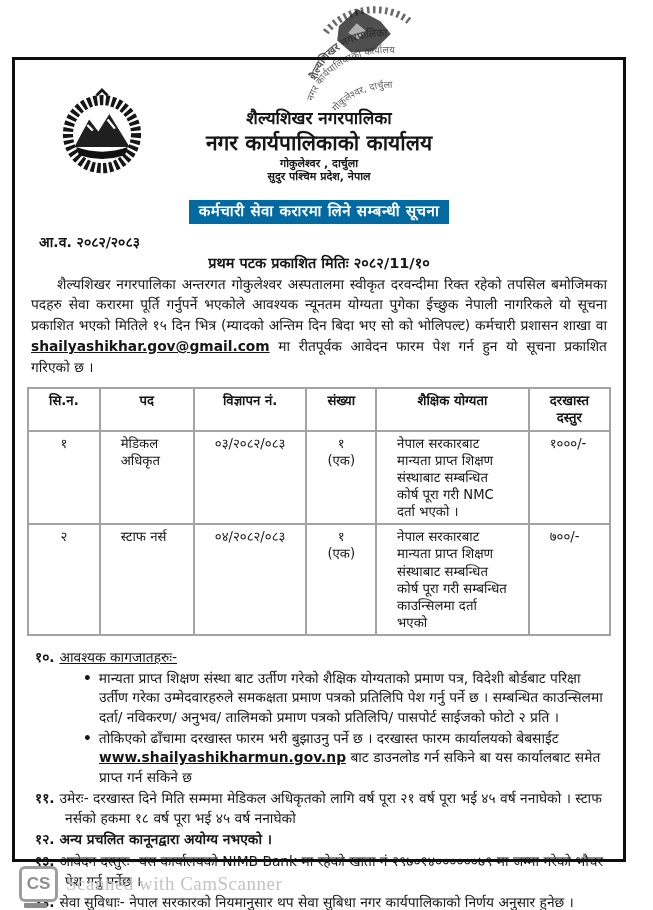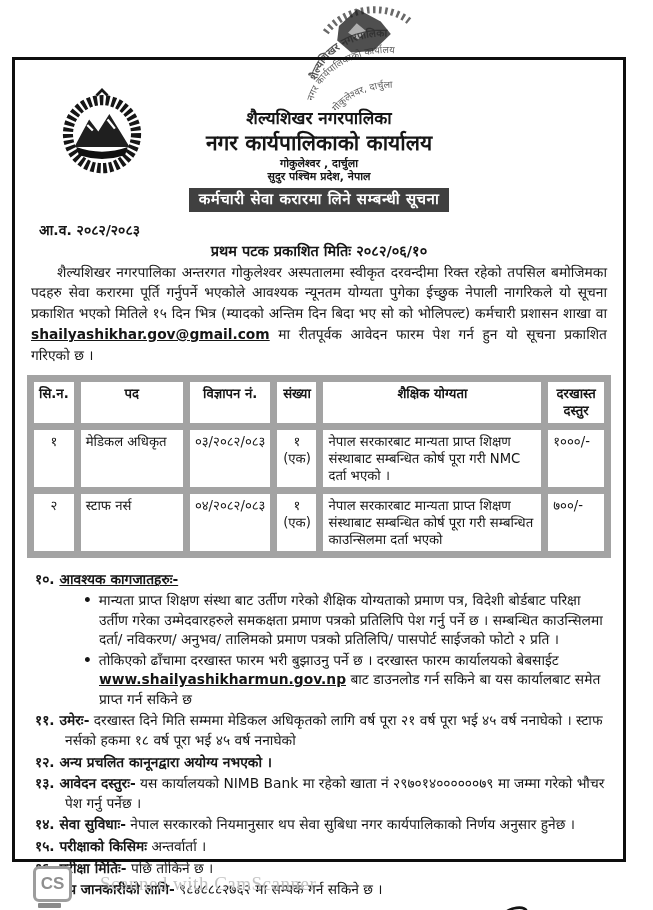--- a/index.html
+++ b/index.html
@@ -8,62 +8,62 @@
 
   
   .doc-frame{position:absolute;left:12px;top:57px;width:614px;height:805px;
              border:3px solid #0e0e0e;box-sizing:border-box;padding:0 12px;background:transparent;}
 
   
   .header-block{text-align:center;margin-top:48px;line-height:1.25;}
   .muni{font-size:17px;font-weight:bold;}
   .office{font-size:21px;font-weight:bold;margin-top:1px;}
   .addr{font-size:11px;font-weight:bold;}
-  .banner{display:inline-block;background:#404040;color:#fff;font-size:15px;font-weight:bold;
-          padding:2px 10px 3px;margin-top:4px;letter-spacing:.5px;}
+  .banner{display:inline-block;background:#0369a1;color:#fff;font-size:15px;font-weight:bold;
+          padding:2px 10px 3px;margin-top:16px;letter-spacing:.5px;}
 
   .fy-line{font-size:14px;font-weight:bold;margin:8px 0 0 12px;}
   .pub-line{text-align:center;font-size:14.5px;font-weight:bold;margin-top:1px;}
 
   .intro{font-size:13.8px;line-height:1.5;text-align:justify;margin:2px 4px 0;text-indent:26px;}
   .inline-link{font-weight:bold;text-decoration:underline;}
 
   
   table.vac{border-collapse:collapse;width:100%;margin-top:10px;font-size:13.2px;}
-  table.vac th,table.vac td{border:7px solid #a3a3a3;padding:3px 5px;vertical-align:top;line-height:1.3;}
+  table.vac th,table.vac td{border:2px solid #a3a3a3;padding:3px 20px;vertical-align:top;line-height:1.3;}
   table.vac th{font-weight:bold;text-align:center;}
   .c-sn{width:6%;text-align:center;}
   .c-post{width:20%;}
   .c-adv{width:13%;text-align:left;}
   .c-num{width:8%;text-align:center;}
   .c-qual{width:42%;}
   .c-fee{width:11%;}
 
   
   .items{margin:12px 2px 0 8px;font-size:13.8px;line-height:1.42;}
   .item{padding-left:30px;text-indent:-30px;margin:2px 0;}
   .item .num{font-weight:bold;}
-  .item .label{font-weight:bold;}
+  .item .label{font-weight:normal;}
   .item .label.u{text-decoration:underline;}
   .item.bold-all .text{font-weight:bold;}
   .item ul{list-style:none;margin:1px 0 2px;padding:0 0 0 18px;text-indent:0;}
   .item ul li{padding-left:16px;text-indent:-16px;margin:1px 0;}
   .item ul li .dot{font-weight:bold;margin-right:7px;}
   .seg-link{font-weight:bold;text-decoration:underline;}
 
   
   .sig-block{width:270px;margin:2px 28px 0 auto;text-align:center;position:relative;}
   .sig-svg{display:block;margin:0 auto;}
 
   
   .top-stamp{position:absolute;left:283px;top:0px;transform:rotate(-9deg);}
   .emblem{position:absolute;left:56px;top:88px;}
 
   
-  .cs-bar{position:absolute;left:33px;top:866px;display:flex;align-items:center;gap:28px;}
+  .cs-bar{position:absolute;left:19px;top:866px;display:flex;align-items:center;gap:8px;}
   .cs-logo{position:relative;width:33px;height:30px;border:3px solid #9d9d9d;border-radius:6px;
            background:#fff;display:flex;align-items:center;justify-content:center;
            font-family:"Liberation Sans",sans-serif;font-weight:bold;font-size:17px;color:#8f8f8f;}
   .cs-logo::after{content:"";position:absolute;left:2px;right:8px;bottom:-9px;height:5px;background:#8a8a8a;border-radius:1px;}
   .cs-text{font-family:Liberation Serif, serif;font-size:19px;color:#c3c3c3;letter-spacing:.5px;}
 </style>
 </head>
 <body>
 
 <div class="page">
@@ -101,21 +101,21 @@
 
     <div class="header-block">
       <div class="muni">शैल्यशिखर नगरपालिका</div>
       <div class="office">नगर कार्यपालिकाको कार्यालय</div>
       <div class="addr">गोकुलेश्वर , दार्चुला</div>
       <div class="addr">सुदुर पश्चिम प्रदेश, नेपाल</div>
       <div class="banner">कर्मचारी सेवा करारमा लिने सम्बन्धी सूचना</div>
     </div>
 
     <div class="fy-line">आ.व. २०८२/२०८३</div>
-    <div class="pub-line">प्रथम पटक प्रकाशित मितिः २०८२/०६/१०</div>
+    <div class="pub-line">प्रथम पटक प्रकाशित मितिः २०८२/11/१०</div>
 
     <p class="intro"><span>शैल्यशिखर नगरपालिका अन्तरगत गोकुलेश्वर अस्पतालमा स्वीकृत दरवन्दीमा रिक्त रहेको तपसिल बमोजिमका पदहरु सेवा करारमा पूर्ति  गर्नुपर्ने भएकोले आवश्यक न्यूनतम योग्यता पुगेका ईच्छुक नेपाली नागरिकले यो सूचना प्रकाशित भएको मितिले १५ दिन भित्र (म्यादको अन्तिम दिन बिदा भए सो को भोलिपल्ट) कर्मचारी प्रशासन शाखा वा </span><span class="inline-link">shailyashikhar.gov@gmail.com</span><span> मा रीतपूर्वक आवेदन फारम पेश गर्न हुन यो सूचना प्रकाशित गरिएको छ ।</span></p>
 
     <table class="vac">
       <thead>
         <tr>
           <th class="c-sn">सि.न.</th>
           <th class="c-post">पद</th>
           <th class="c-adv">विज्ञापन नं.</th>
           <th class="c-num">संख्या</th>

